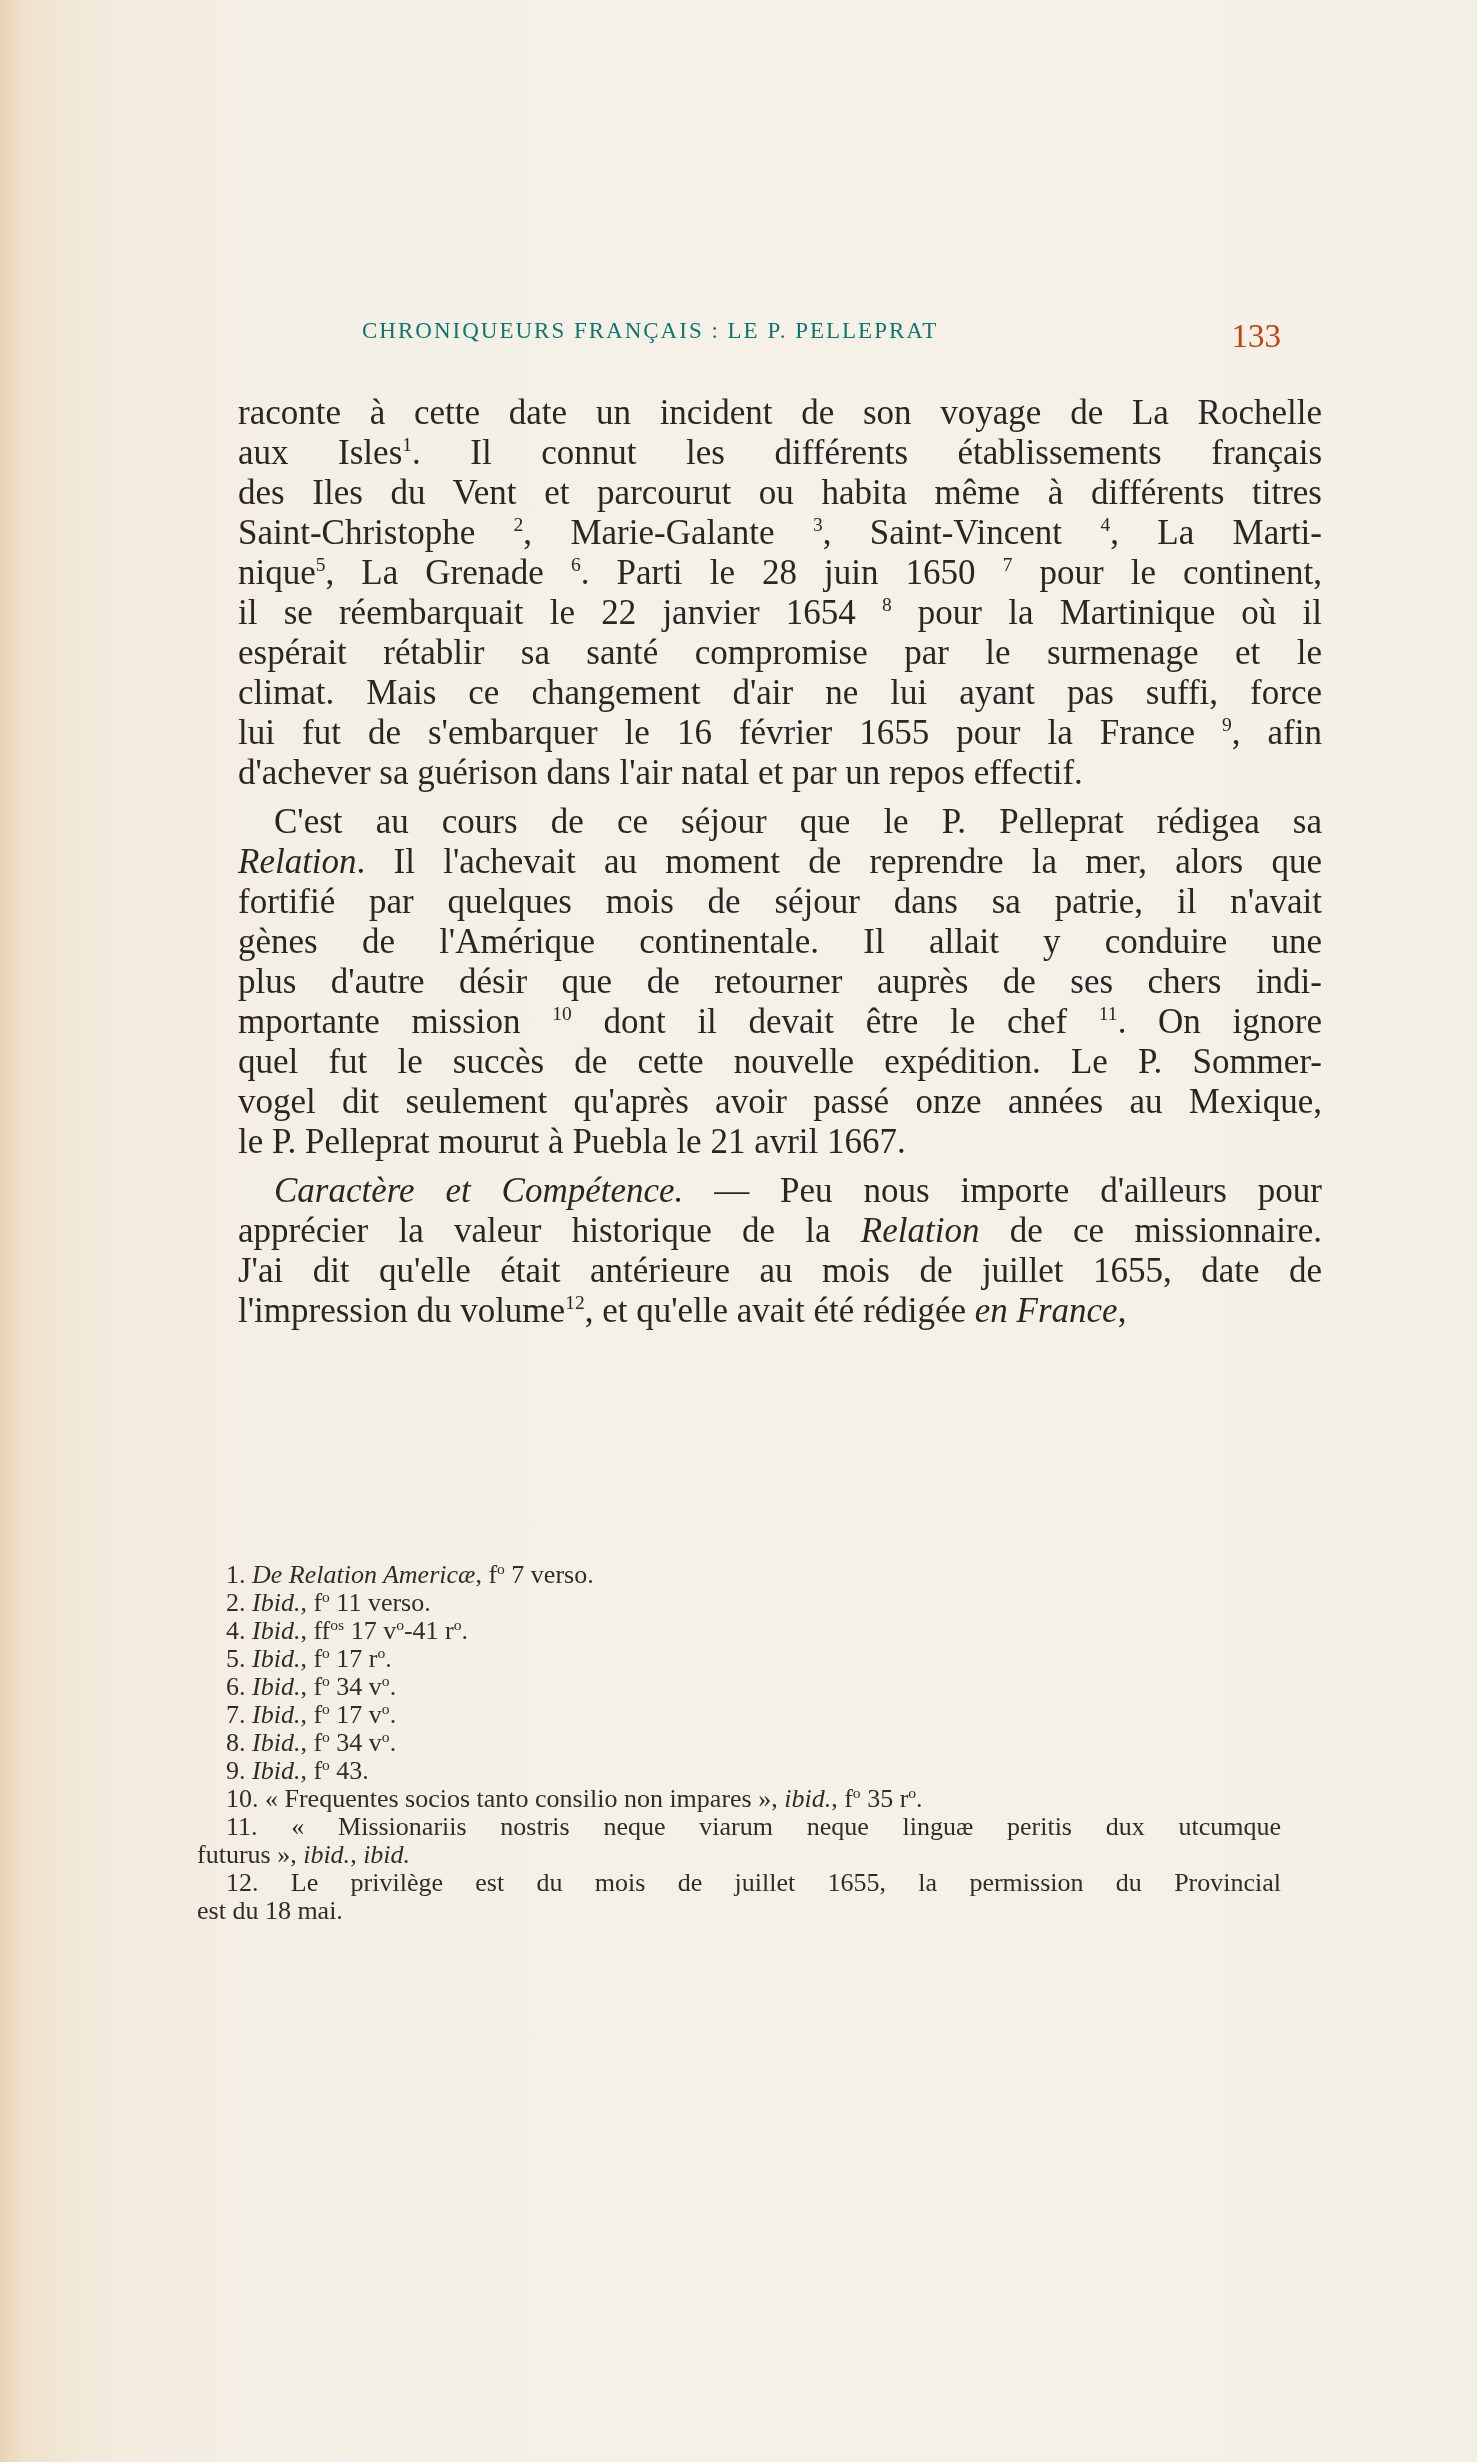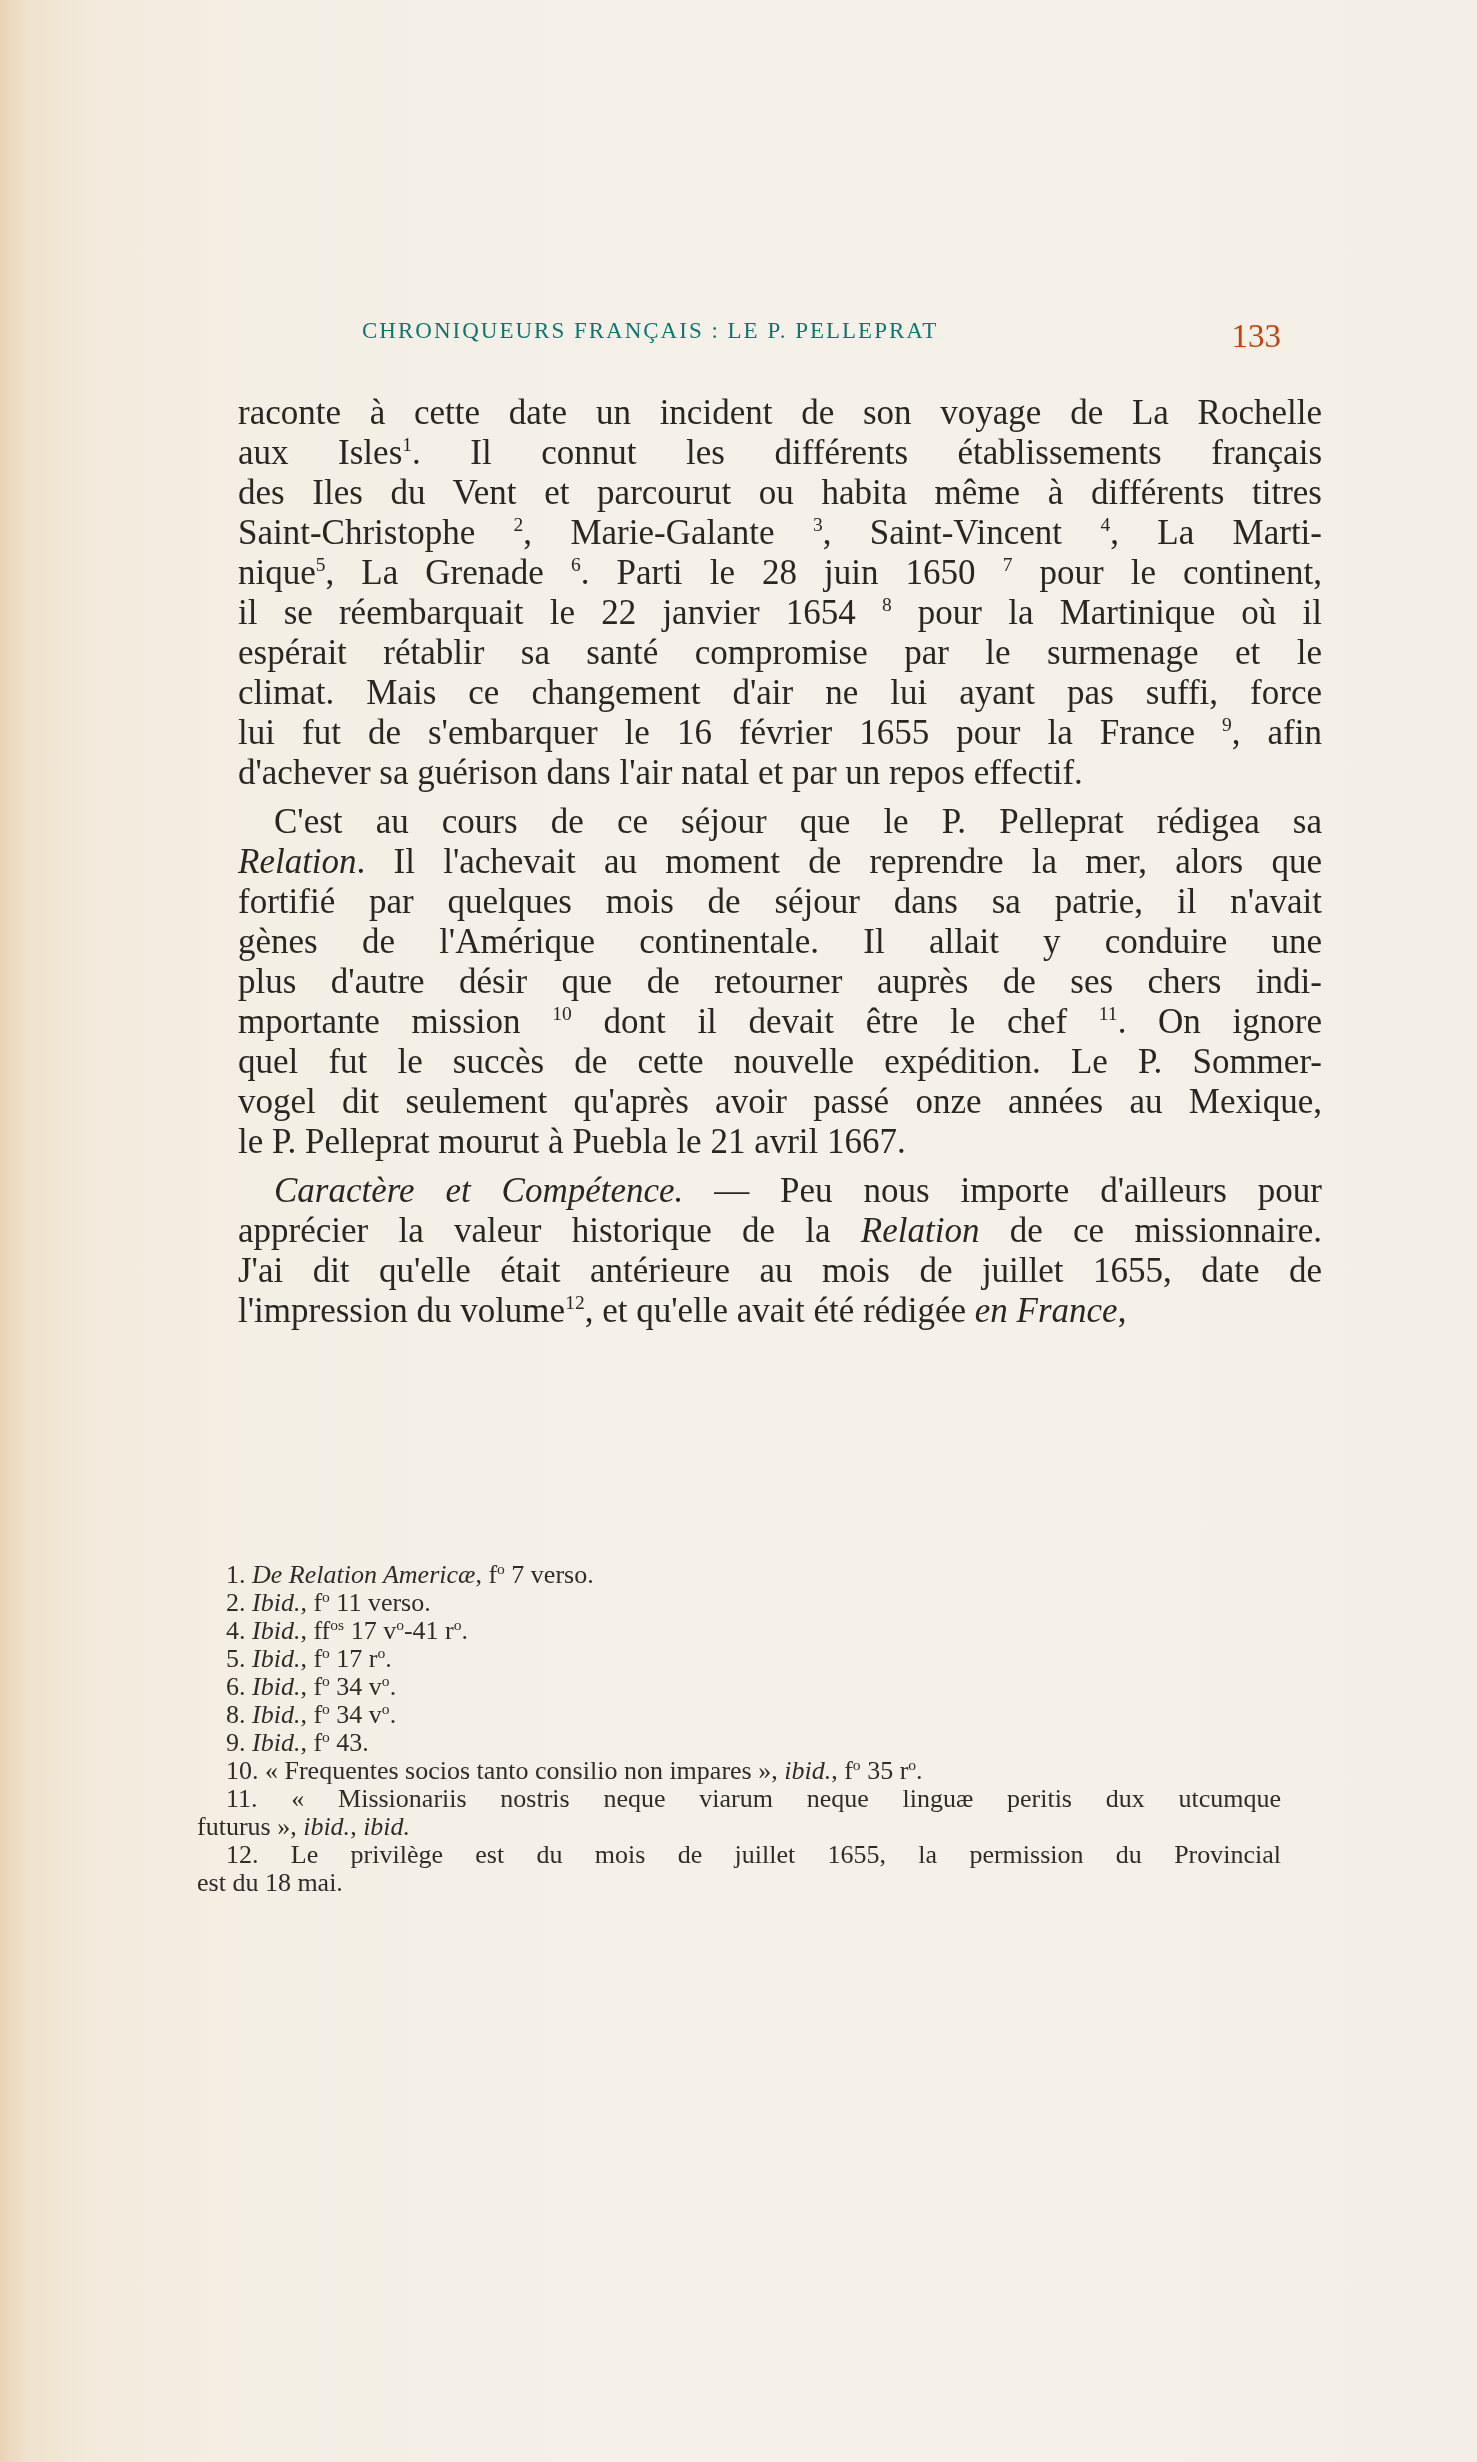--- a/index.html
+++ b/index.html
@@ -90,20 +90,21 @@
         <span class="body-line last"><span>l'impression du volume</span><sup>12</sup><span>, et qu'elle avait été rédigée </span><i>en France</i><span>,</span></span>
       </div>
   </div>
 
   <div class="footnotes" id="footnotes">
       <span class="fn-line fn-indent"><span class="fn-num">1. </span> <i>De Relation Americæ</i><span>, f</span><sup class="fn-sup">o</sup><span> 7 verso.</span></span>
       <span class="fn-line fn-indent"><span class="fn-num">2. </span> <i>Ibid.</i><span>, f</span><sup class="fn-sup">o</sup><span> 11 verso.</span></span>
       <span class="fn-line fn-indent"><span class="fn-num">4. </span> <i>Ibid.</i><span>, ff</span><sup class="fn-sup">os</sup><span> 17 v</span><sup class="fn-sup">o</sup><span>-41 r</span><sup class="fn-sup">o</sup><span>.</span></span>
       <span class="fn-line fn-indent"><span class="fn-num">5. </span> <i>Ibid.</i><span>, f</span><sup class="fn-sup">o</sup><span> 17 r</span><sup class="fn-sup">o</sup><span>.</span></span>
       <span class="fn-line fn-indent"><span class="fn-num">6. </span> <i>Ibid.</i><span>, f</span><sup class="fn-sup">o</sup><span> 34 v</span><sup class="fn-sup">o</sup><span>.</span></span>
+      <span class="fn-line fn-indent"><span class="fn-num">7. </span> <i>Ibid.</i><span>, f</span><sup class="fn-sup">o</sup><span> 17 v</span><sup class="fn-sup">o</sup><span>.</span></span>
       <span class="fn-line fn-indent"><span class="fn-num">8. </span> <i>Ibid.</i><span>, f</span><sup class="fn-sup">o</sup><span> 34 v</span><sup class="fn-sup">o</sup><span>.</span></span>
       <span class="fn-line fn-indent"><span class="fn-num">9. </span> <i>Ibid.</i><span>, f</span><sup class="fn-sup">o</sup><span> 43.</span></span>
       <span class="fn-line fn-indent"><span class="fn-num">10. </span> <span>« Frequentes socios tanto consilio non impares », </span><i>ibid.</i><span>, f</span><sup class="fn-sup">o</sup><span> 35 r</span><sup class="fn-sup">o</sup><span>.</span></span>
       <span class="fn-line fn-indent just"><span class="fn-num">11. </span> <span>« Missionariis nostris neque viarum neque linguæ peritis dux utcumque</span></span>
       <span class="fn-line"><span>futurus », </span><i>ibid.</i><span>, </span><i>ibid.</i></span>
       <span class="fn-line fn-indent just"><span class="fn-num">12. </span> <span>Le privilège est du mois de juillet 1655, la permission du Provincial</span></span>
       <span class="fn-line"><span>est du 18 mai.</span></span>
     </div>
 
 </div>

